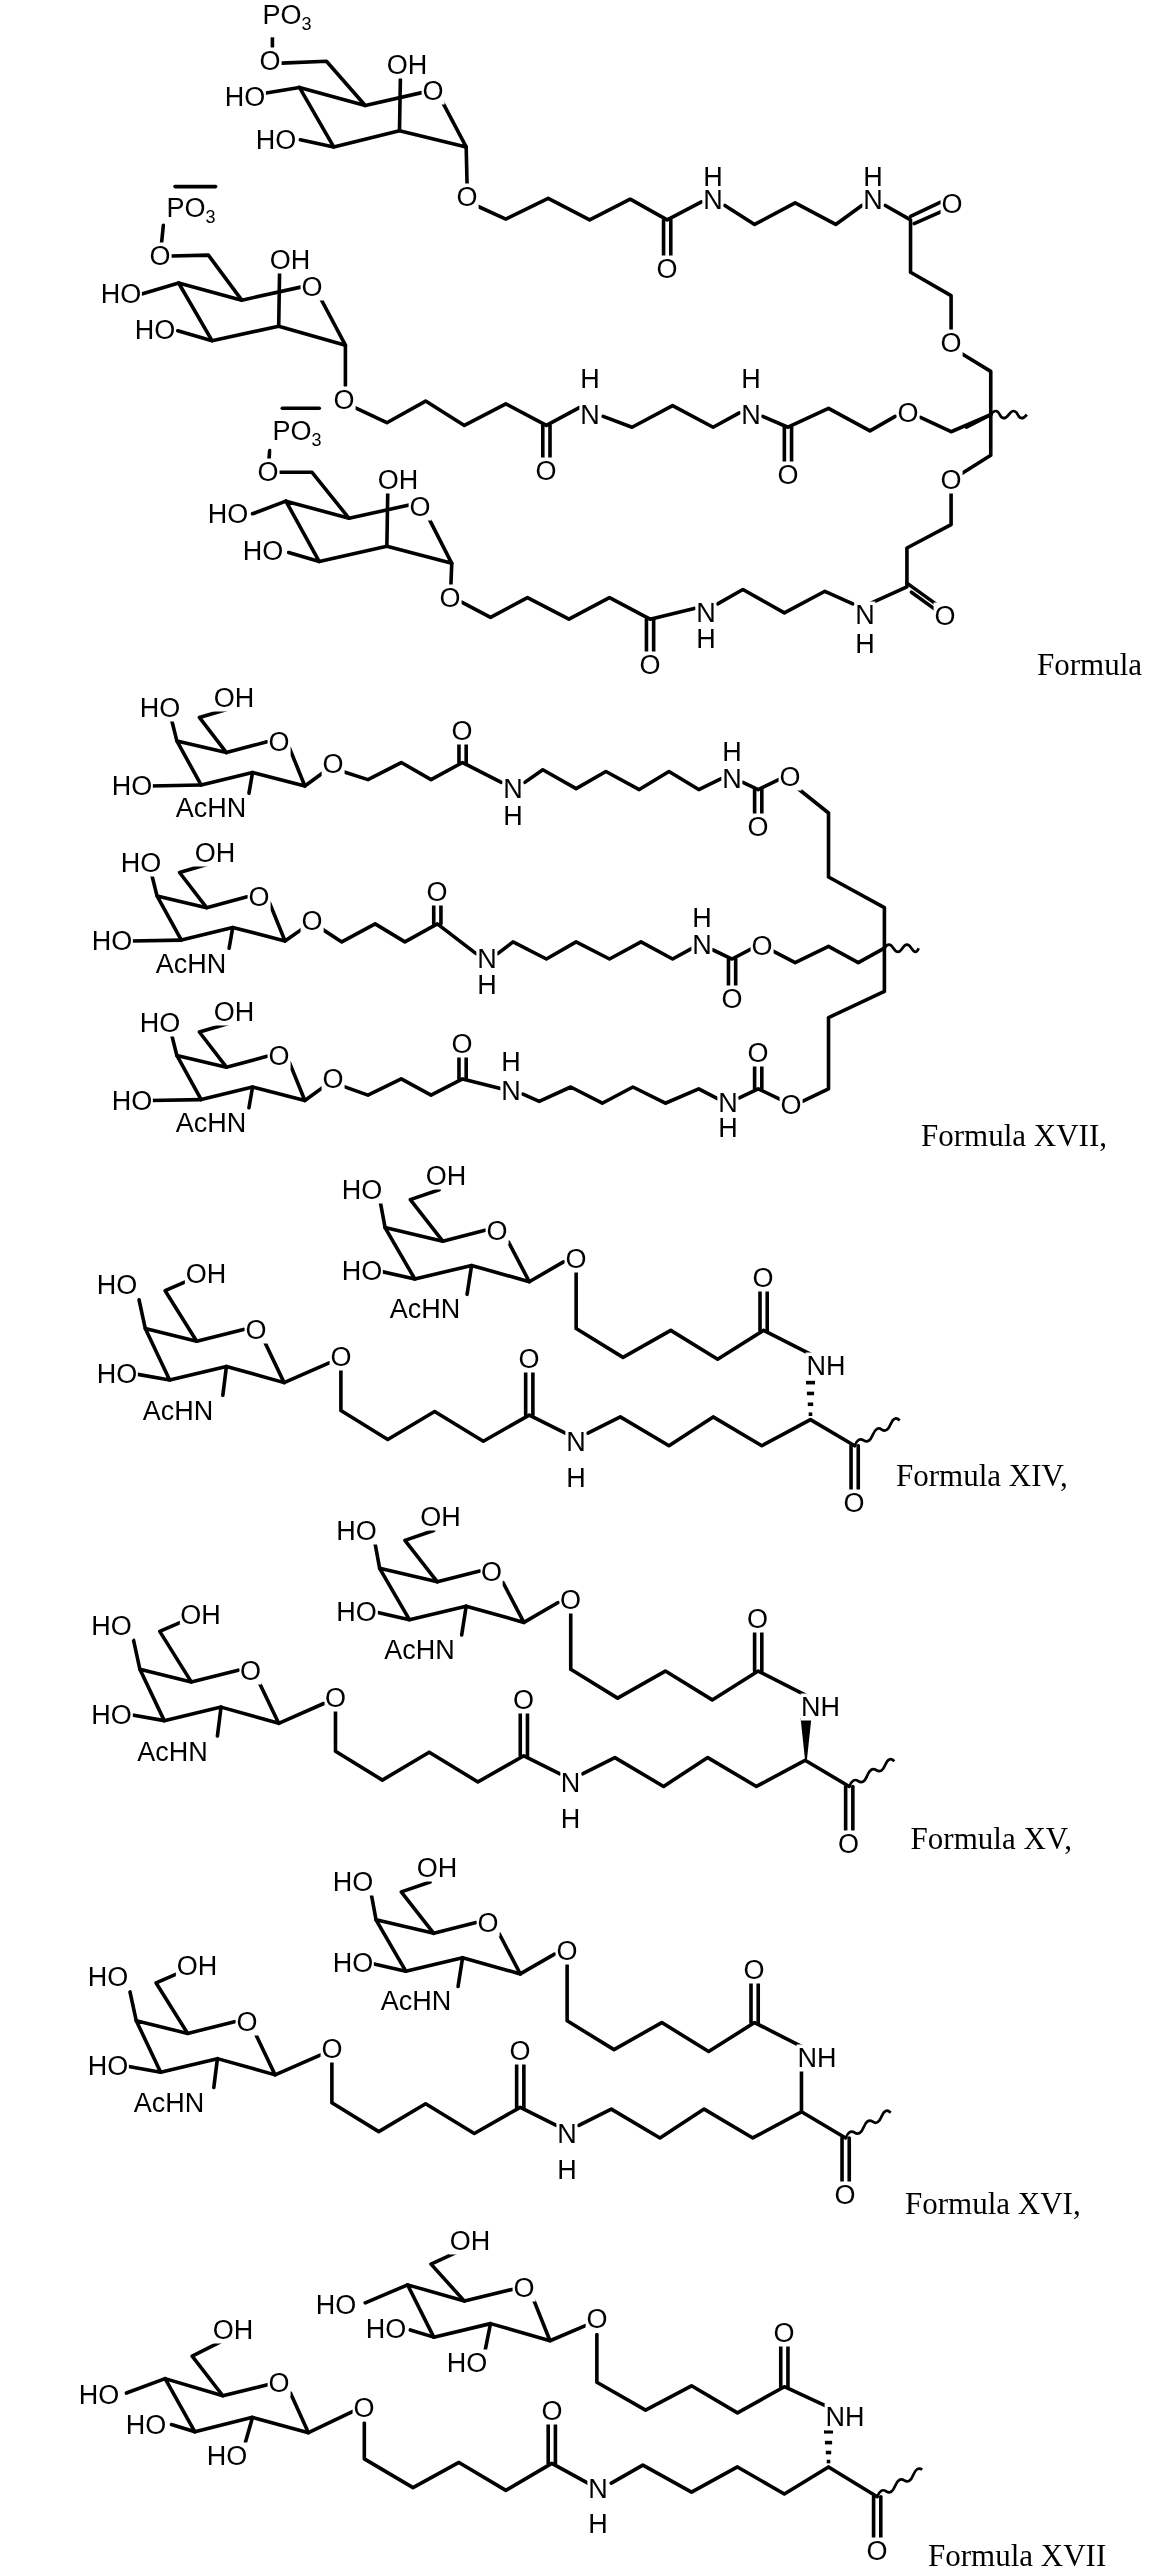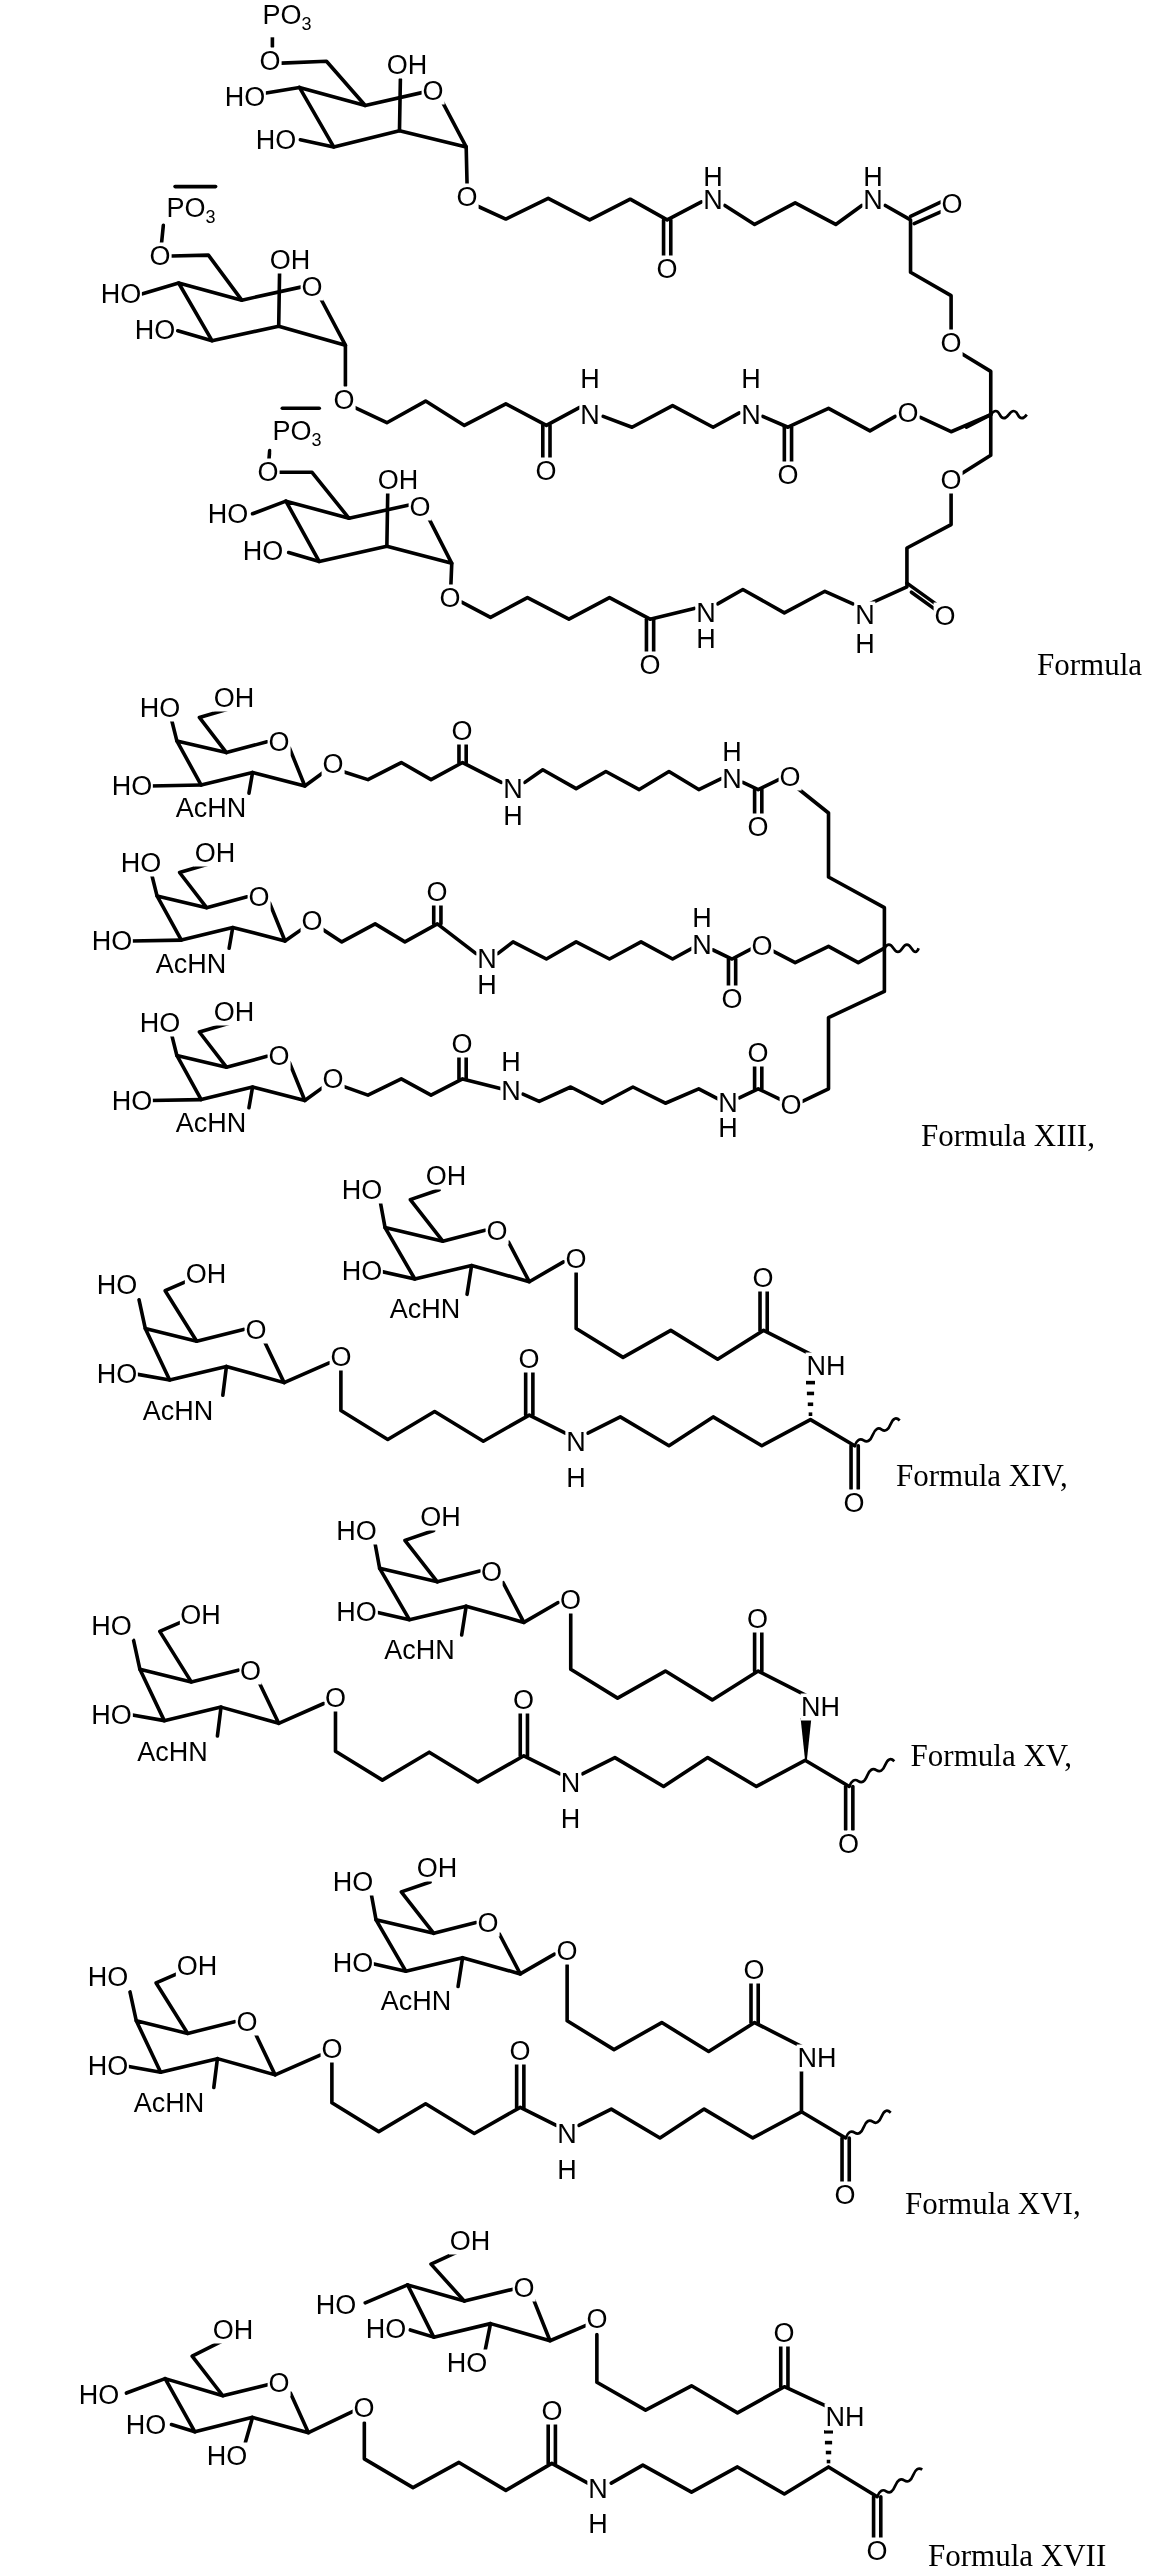--- a/index.html
+++ b/index.html
@@ -323,21 +323,21 @@
   <span class="atom" style="left:132px;top:1101px">HO</span>
   <span class="atom" style="left:211px;top:1123px">AcHN</span>
   <span class="atom" style="left:333px;top:1079px">O</span>
   <span class="atom" style="left:462px;top:1044px">O</span>
   <span class="atom" style="left:511px;top:1062px">H</span>
   <span class="atom" style="left:511px;top:1091px">N</span>
   <span class="atom" style="left:758px;top:1053px">O</span>
   <span class="atom" style="left:728px;top:1103px">N</span>
   <span class="atom" style="left:728px;top:1128px">H</span>
   <span class="atom" style="left:791px;top:1105px">O</span>
-  <span class="lbl" style="left:921px;top:1120px">Formula XIII,</span>
+  <span class="lbl" style="left:921px;top:1120px">Formula XVII,</span>
 </div>
 
 <div style="position:absolute;left:0;top:0;">
   <span class="atom" style="left:362px;top:1190px">HO</span>
   <span class="atom" style="left:446px;top:1176px">OH</span>
   <span class="atom" style="left:497px;top:1231px">O</span>
   <span class="atom" style="left:362px;top:1271px">HO</span>
   <span class="atom" style="left:425px;top:1309px">AcHN</span>
   <span class="atom" style="left:576px;top:1259px">O</span>
   <span class="atom" style="left:763px;top:1278px">O</span>
@@ -367,21 +367,21 @@
   <span class="atom" style="left:117px;top:1285px">HO</span>
   <span class="atom" style="left:206px;top:1274px">OH</span>
   <span class="atom" style="left:256px;top:1330px">O</span>
   <span class="atom" style="left:117px;top:1374px">HO</span>
   <span class="atom" style="left:178px;top:1411px">AcHN</span>
   <span class="atom" style="left:341px;top:1357px">O</span>
   <span class="atom" style="left:529px;top:1359px">O</span>
   <span class="atom" style="left:576px;top:1442px">N</span>
   <span class="atom" style="left:576px;top:1478px">H</span>
   <span class="atom" style="left:854px;top:1503px">O</span>
-  <span class="lbl" style="left:916px;top:1399px">Formula XV,</span>
+  <span class="lbl" style="left:916px;top:1482px">Formula XV,</span>
 </div>
 
 <div style="position:absolute;left:-9px;top:692px;">
   <span class="atom" style="left:362px;top:1190px">HO</span>
   <span class="atom" style="left:446px;top:1176px">OH</span>
   <span class="atom" style="left:497px;top:1231px">O</span>
   <span class="atom" style="left:362px;top:1271px">HO</span>
   <span class="atom" style="left:425px;top:1309px">AcHN</span>
   <span class="atom" style="left:576px;top:1259px">O</span>
   <span class="atom" style="left:763px;top:1278px">O</span>

